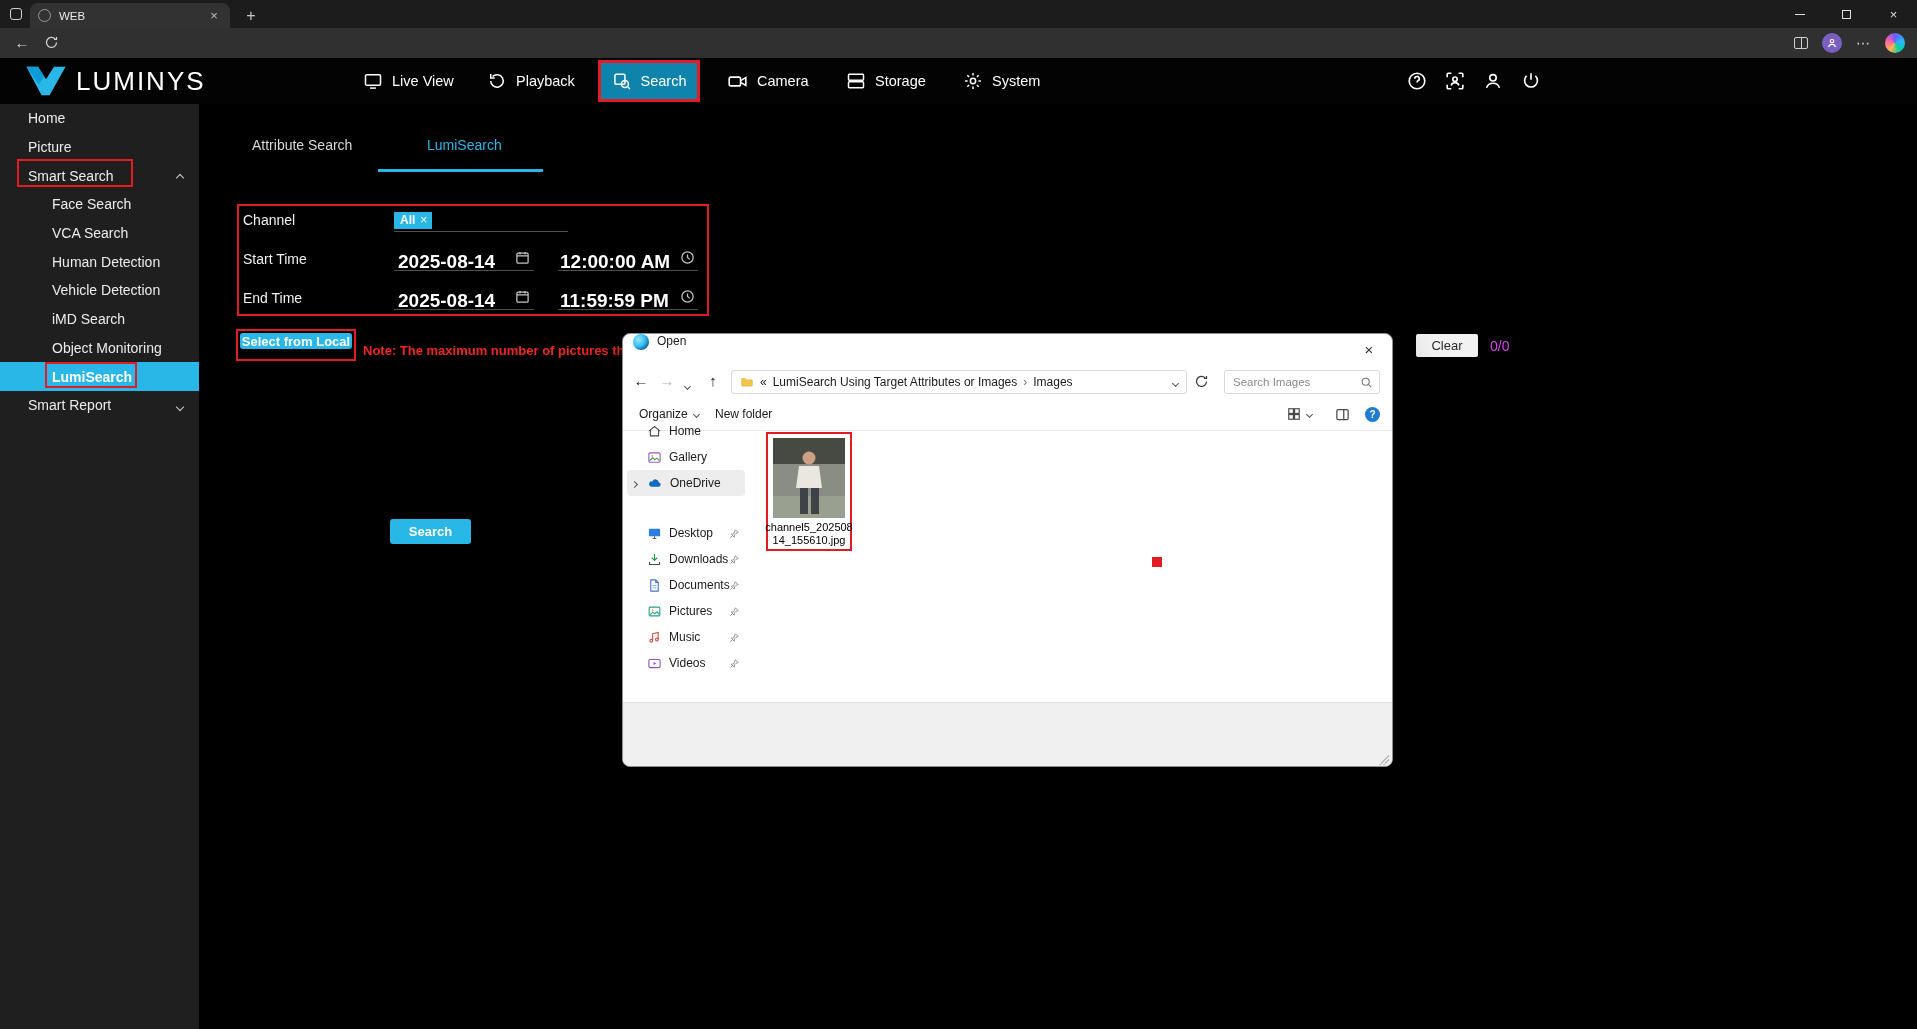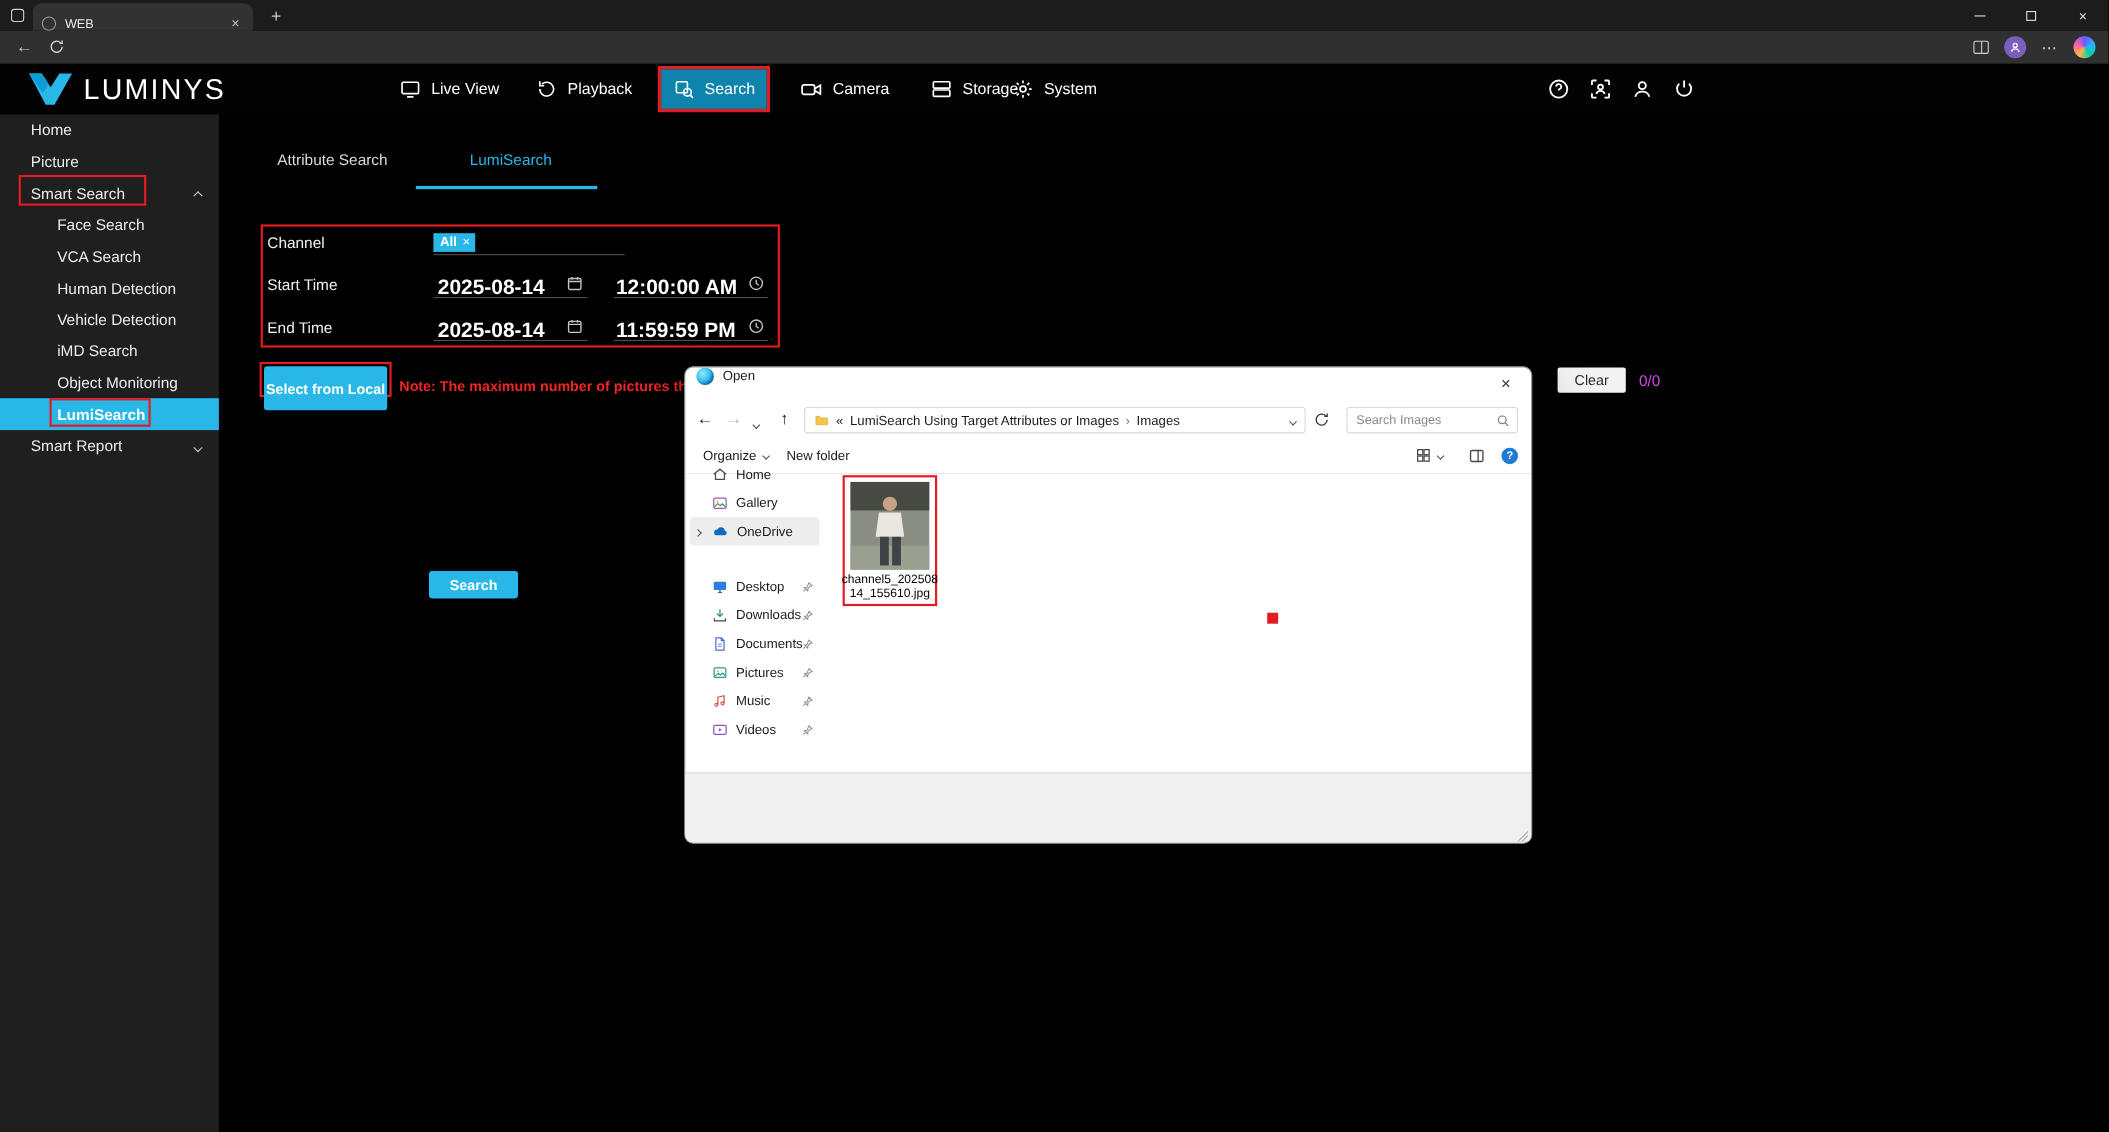--- a/index.html
+++ b/index.html
@@ -5,21 +5,21 @@
   *{margin:0;padding:0;box-sizing:border-box}
   html,body{background:#000}
   body{width:1917px;height:1029px;overflow:hidden;position:relative;
        font-family:"Liberation Sans",sans-serif;-webkit-font-smoothing:antialiased}
   .abs{position:absolute}
   svg{display:block}
 
   
   .tabstrip{position:absolute;left:0;top:0;width:100%;height:28px;background:#1c1c1c}
   .tab{position:absolute;left:30px;top:3px;width:200px;height:25px;background:#323232;
-       border-radius:8px 8px 0 0;display:flex;align-items:flex-end;gap:8px;padding:0 8px;
+       border-radius:8px 8px 0 0;display:flex;align-items:center;gap:8px;padding:0 8px;
        color:#e9e9e9;font-size:11.5px}
   .tab-close{margin-left:auto;color:#bdbdbd;font-size:13px;width:16px;text-align:center;cursor:default}
   .newtab{position:absolute;left:240px;top:5px;color:#c9c9c9;font-size:16px;width:22px;height:22px;
           display:flex;align-items:center;justify-content:center}
   .wincontrols{position:absolute;right:0;top:0;height:28px;display:flex}
   .wc{width:47px;height:28px;display:flex;align-items:center;justify-content:center;color:#dedede;font-size:13px}
   .wc .bar{width:10px;height:1px;background:#dedede}
   .wc .sq{width:9px;height:9px;border:1px solid #dedede}
 
   .addressbar{position:absolute;left:0;top:28px;width:100%;height:30px;background:#303030}
@@ -197,21 +197,21 @@
     <span>Camera</span>
   </div>
   <div class="nav-item" style="left:846px">
     <svg width="20" height="20" viewBox="0 0 24 24" fill="none" stroke="#fff" stroke-width="1.8">
       <rect x="3" y="4" width="18" height="7" rx="1"></rect>
         <rect x="3" y="13" width="18" height="7" rx="1"></rect>
       <path d="M6.5 7.5h.01M6.5 16.5h.01"></path>
       </svg>
     <span>Storage</span>
   </div>
-  <div class="nav-item" style="left:920px">
+  <div class="nav-item" style="left:963px">
     <svg width="20" height="20" viewBox="0 0 24 24" fill="none" stroke="#fff" stroke-width="1.8">
       <circle cx="12" cy="12" r="3.2"></circle>
       <path d="M12 2.5v3M12 18.5v3M2.5 12h3M18.5 12h3M5.2 5.2l2.1 2.1M16.7 16.7l2.1 2.1M18.8 5.2l-2.1 2.1M7.3 16.7l-2.1 2.1"></path>
       </svg>
     <span>System</span>
   </div>
 
   <div class="hdr-icons" style="left:1406px;gap:16px">
     <svg width="22" height="22" viewBox="0 0 24 24" fill="none" stroke="#fff" stroke-width="1.8">
       <circle cx="12" cy="12" r="8.5"></circle>
@@ -315,21 +315,21 @@
   <span class="f-value" style="left:560px;top:290px">11:59:59 PM</span>
   <span class="abs" style="left:680px;top:289px">
     <svg width="15" height="15" viewBox="0 0 24 24" fill="none" stroke="#c4c4c4" stroke-width="2">
         <circle cx="12" cy="12" r="9"></circle>
         <path d="M12 7v5l3.5 3"></path>
       </svg>
     </span>
   <div class="f-line" style="left:558px;top:309px;width:140px"></div>
 
   <div class="ann-box" style="left:236px;top:329px;width:120px;height:32px"></div>
-  <button class="cy-btn" style="left:240px;top:333px;width:112px;height:40px">Select from Local</button>
+  <button class="cy-btn" style="left:240px;top:333px;width:112px;height:16px">Select from Local</button>
   <span class="note-text">Note: The maximum number of pictures that c</span>
 
   <button class="cy-btn" style="left:390px;top:519px;width:81px;height:25px">Search</button>
 
   <button class="clear-btn">Clear</button>
   <span class="count-txt">0/0</span>
 
   <div class="dialog">
     <div class="d-title">
       <span class="edge-logo"></span>

